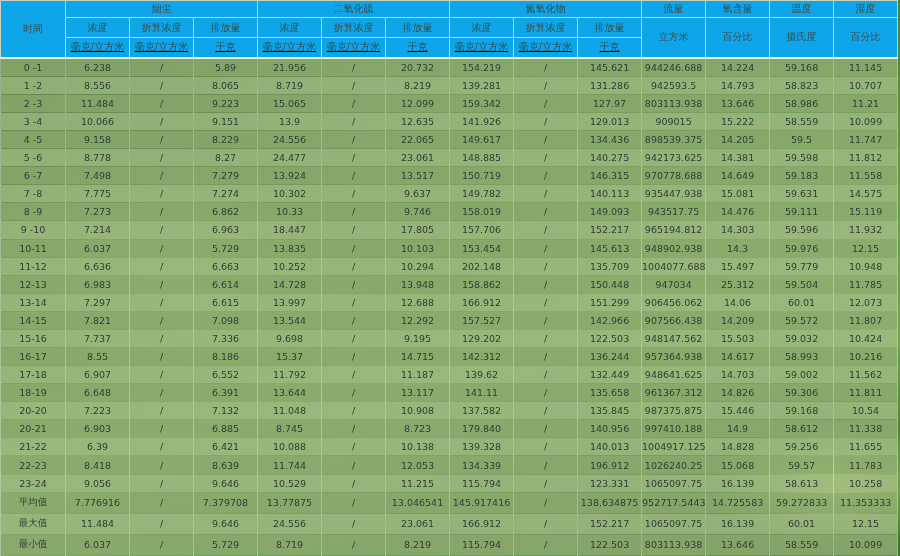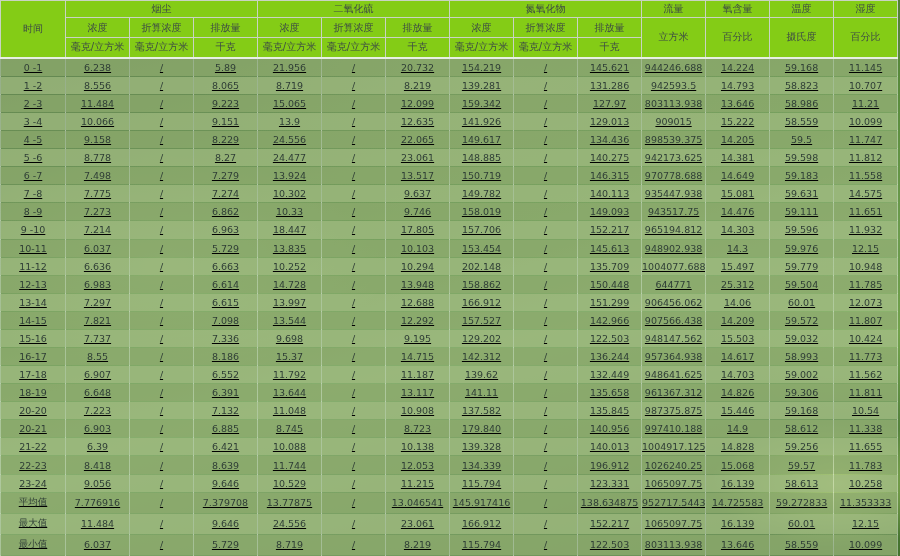--- a/index.html
+++ b/index.html
@@ -12,39 +12,39 @@
       radial-gradient(ellipse 260px 120px at 99% 60%, rgba(150,200,90,0.35), transparent 70%),
       radial-gradient(ellipse 420px 200px at 55% 15%, rgba(110,150,75,0.35), transparent 70%),
       linear-gradient(165deg,#3b6526 0%,#5a8c3c 42%,#6d9c4e 60%,#44722e 100%);
   }
   table.report{
     position:absolute;left:0;top:0;width:897px;height:556px;
     border-collapse:collapse;table-layout:fixed;
   }
   
   thead th{
-    background:#84cc16;
+    background:#0ea5e9;
     border:1px solid #c9d3c3;
     color:#3d4b45;
     font-size:10px;font-weight:normal;
     padding:0;text-align:center;vertical-align:middle;
     white-space:nowrap;overflow:hidden;
   }
   tr.h-row1{height:17px;}
   tr.h-row2{height:20px;}
-  tr.h-row3{height:20px;}
+  tr.h-row3{height:20px;text-decoration:underline;}
   
   tbody td{
     border-right:1px solid rgba(255,255,255,0.45);
     border-bottom:1px solid rgba(255,255,255,0.18);
     color:#2f3e36;font-size:9.5px;
     text-align:center;vertical-align:middle;
     padding:0;white-space:nowrap;overflow:hidden;
   }
-  tbody tr{background:rgba(148,175,118,0.80);text-decoration:underline;}
+  tbody tr{background:rgba(148,175,118,0.80);}
   tbody tr:nth-child(even){background:rgba(165,190,135,0.80);}
   tbody td:first-child{border-left:1px solid rgba(255,255,255,0.45);}
   thead{border-bottom:2px solid #e8efe4;}
 </style>
 </head>
 <body>
 
 <table class="report">
   <colgroup>
     <col style="width:65px">
@@ -236,21 +236,21 @@
         <td>6.862</td>
         <td>10.33</td>
         <td>/</td>
         <td>9.746</td>
         <td>158.019</td>
         <td>/</td>
         <td>149.093</td>
         <td>943517.75</td>
         <td>14.476</td>
         <td>59.111</td>
-        <td>11.651</td>
+        <td>15.119</td>
       </tr>
       <tr>
         <td>9 -10</td>
         <td>7.214</td>
         <td>/</td>
         <td>6.963</td>
         <td>18.447</td>
         <td>/</td>
         <td>17.805</td>
         <td>157.706</td>
@@ -297,21 +297,21 @@
         <td>12-13</td>
         <td>6.983</td>
         <td>/</td>
         <td>6.614</td>
         <td>14.728</td>
         <td>/</td>
         <td>13.948</td>
         <td>158.862</td>
         <td>/</td>
         <td>150.448</td>
-        <td>644771</td>
+        <td>947034</td>
         <td>25.312</td>
         <td>59.504</td>
         <td>11.785</td>
       </tr>
       <tr>
         <td>13-14</td>
         <td>7.297</td>
         <td>/</td>
         <td>6.615</td>
         <td>13.997</td>
@@ -364,21 +364,21 @@
         <td>8.186</td>
         <td>15.37</td>
         <td>/</td>
         <td>14.715</td>
         <td>142.312</td>
         <td>/</td>
         <td>136.244</td>
         <td>957364.938</td>
         <td>14.617</td>
         <td>58.993</td>
-        <td>11.773</td>
+        <td>10.216</td>
       </tr>
       <tr>
         <td>17-18</td>
         <td>6.907</td>
         <td>/</td>
         <td>6.552</td>
         <td>11.792</td>
         <td>/</td>
         <td>11.187</td>
         <td>139.62</td>

